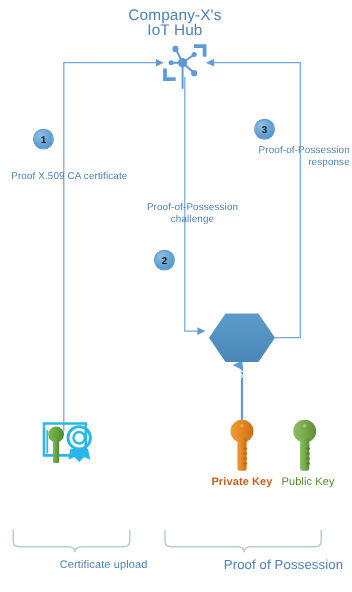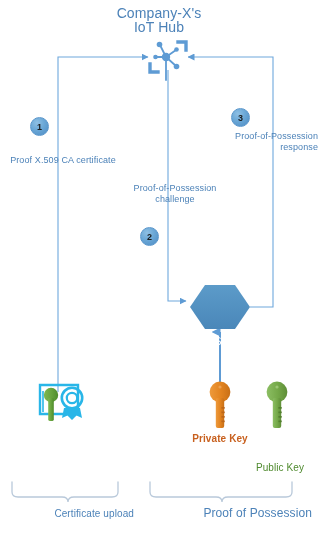--- a/index.html
+++ b/index.html
@@ -28,21 +28,21 @@
   #badge-3{left:231px;top:108px;}
 
   #label-1{left:8px;top:155px;width:110px;}
   #label-2{left:118px;top:183px;width:114px;}
   #label-3{left:196px;top:131px;width:122px;text-align:right;}
 
   #sign-text{left:188px;top:298px;width:74px;color:#ffffff;font-size:10px;margin-top:38px;}
 
   #cert-label{left:10px;top:430px;width:100px;font-size:10px;line-height:13px;}
   #priv-label{left:190px;top:432px;width:60px;font-size:10px;line-height:13px;font-weight:bold;}
-  #pub-label{left:252px;top:432px;width:56px;font-size:10px;line-height:13px;margin-top:29px;}
+  #pub-label{left:252px;top:432px;width:56px;font-size:10px;line-height:13px;}
 
   #grp-label-1{left:2px;top:508px;width:132px;font-size:10px;}
   #grp-label-2{left:148px;top:508px;width:164px;font-size:12px;}
 </style>
 </head>
 <body>
 
 <div id="stage">
 
   <svg class="svg-layer" viewBox="0 0 318 538">

